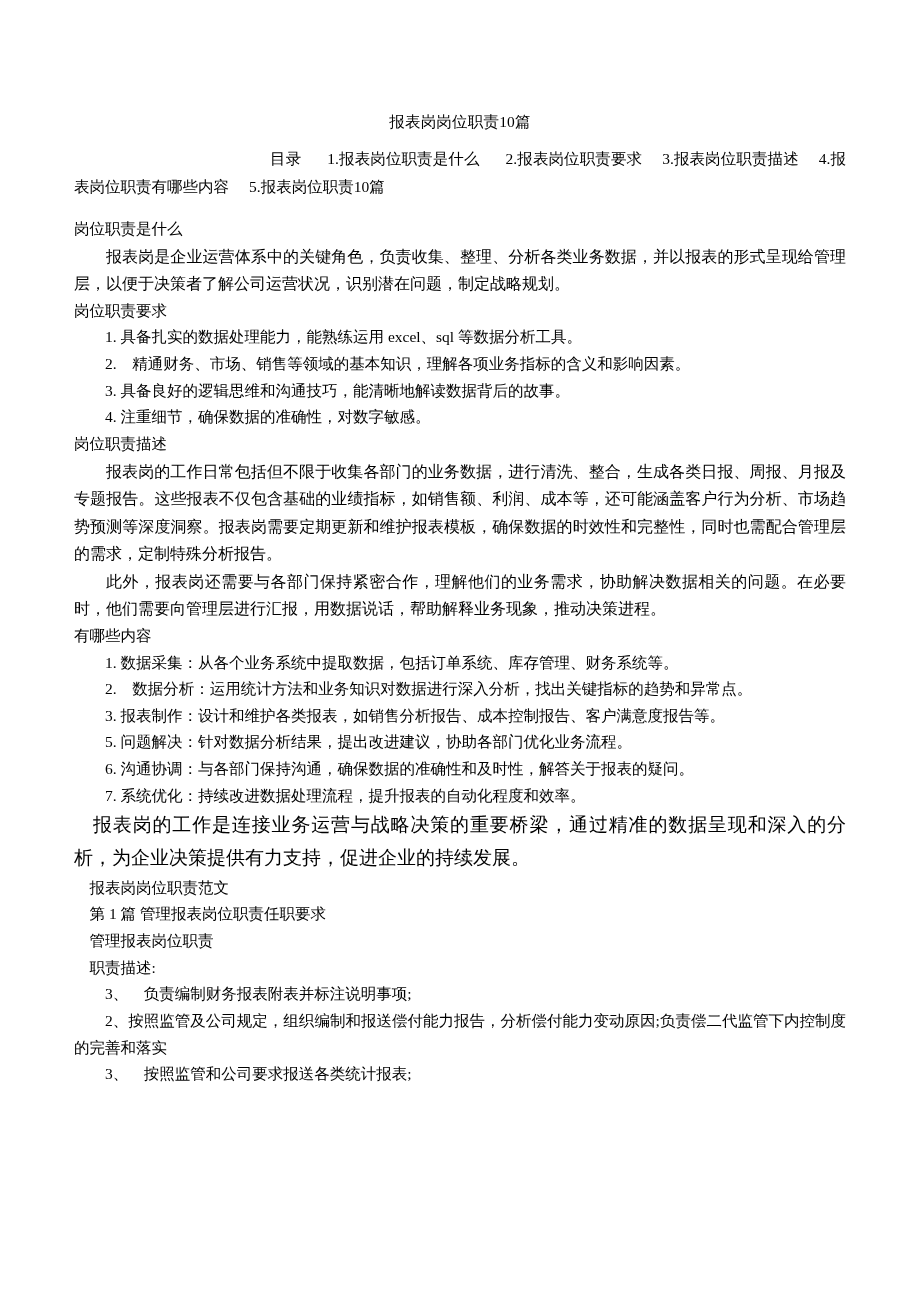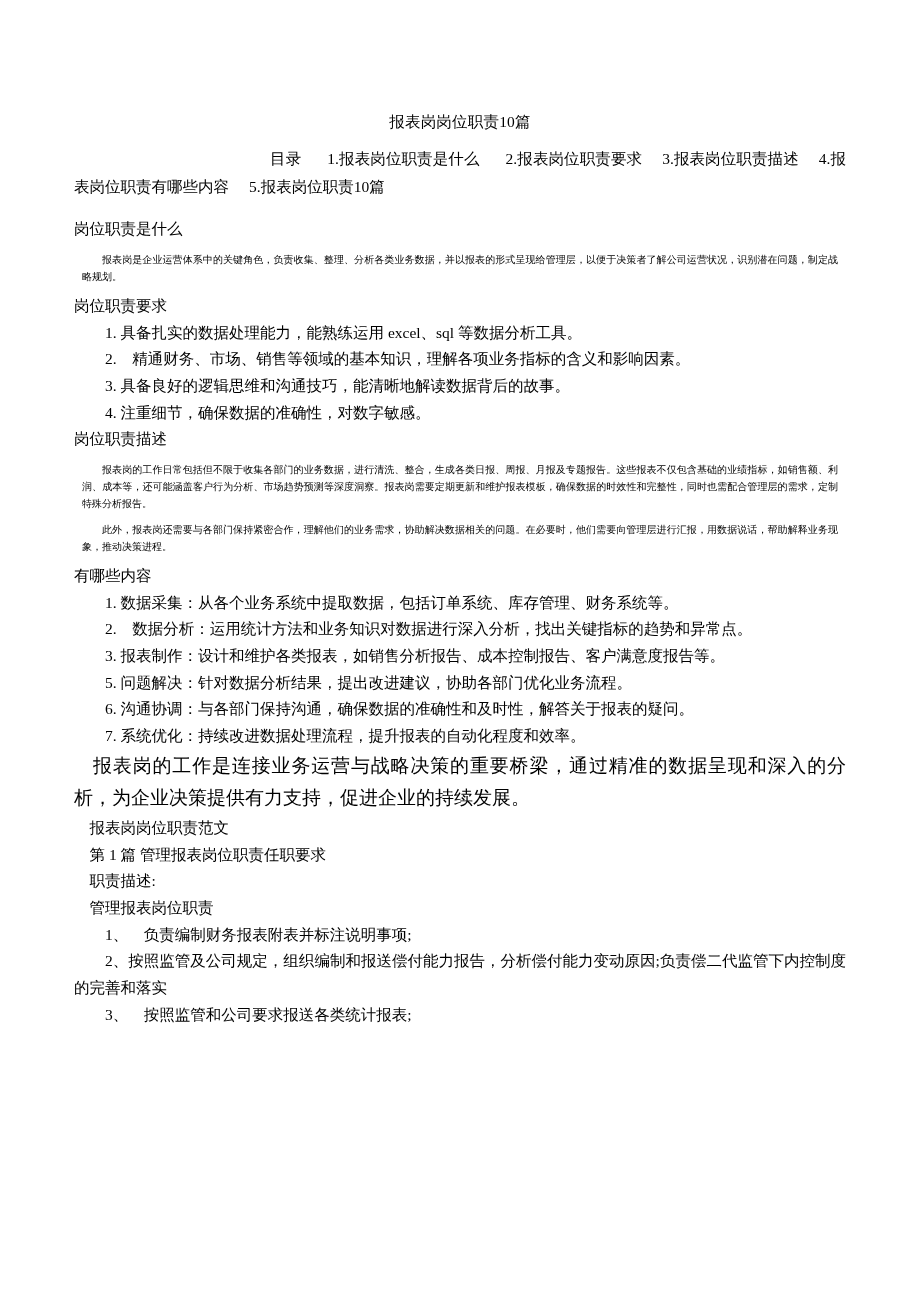--- a/index.html
+++ b/index.html
@@ -48,23 +48,23 @@
     display: inline-block;
     width: 20px;
   }
   .sec-head {
     font-size: 15.5px;
     line-height: 1.72;
     margin: 0;
     text-indent: 0;
   }
   p.para {
-    font-size: 10px;
+    font-size: 16px;
     line-height: 1.72;
-    margin: 8px;
+    margin: 0;
     text-indent: 2em;
     text-align: justify;
     text-justify: inter-ideograph;
   }
   p.item {
     font-size: 15.5px;
     line-height: 1.72;
     margin: 0;
     text-indent: 2em;
     text-align: justify;
@@ -113,19 +113,19 @@
   <p class="item">1. 数据采集：从各个业务系统中提取数据，包括订单系统、库存管理、财务系统等。</p>
   <p class="item">2.　数据分析：运用统计方法和业务知识对数据进行深入分析，找出关键指标的趋势和异常点。</p>
   <p class="item">3. 报表制作：设计和维护各类报表，如销售分析报告、成本控制报告、客户满意度报告等。</p>
   <p class="item">5. 问题解决：针对数据分析结果，提出改进建议，协助各部门优化业务流程。</p>
   <p class="item">6. 沟通协调：与各部门保持沟通，确保数据的准确性和及时性，解答关于报表的疑问。</p>
   <p class="item">7. 系统优化：持续改进数据处理流程，提升报表的自动化程度和效率。</p>
   <p class="flat">报表岗的工作是连接业务运营与战略决策的重要桥梁，通过精准的数据呈现和深入的分析，为企业决策提供有力支持，促进企业的持续发展。</p>
 
   <p class="flat-0">报表岗岗位职责范文</p>
   <p class="flat-0">第 1 篇 管理报表岗位职责任职要求</p>
+  <p class="flat-0">管理报表岗位职责</p>
   <p class="flat-0">职责描述:</p>
-  <p class="flat-0">管理报表岗位职责</p>
-  <p class="item">1、　负责编制财务报表附表并标注说明事项;</p>
+  <p class="item">3、　负责编制财务报表附表并标注说明事项;</p>
   <p class="item">2、按照监管及公司规定，组织编制和报送偿付能力报告，分析偿付能力变动原因;负责偿二代监管下内控制度的完善和落实</p>
   <p class="item">3、　按照监管和公司要求报送各类统计报表;</p>
 
 </div>
 
 </body></html>

